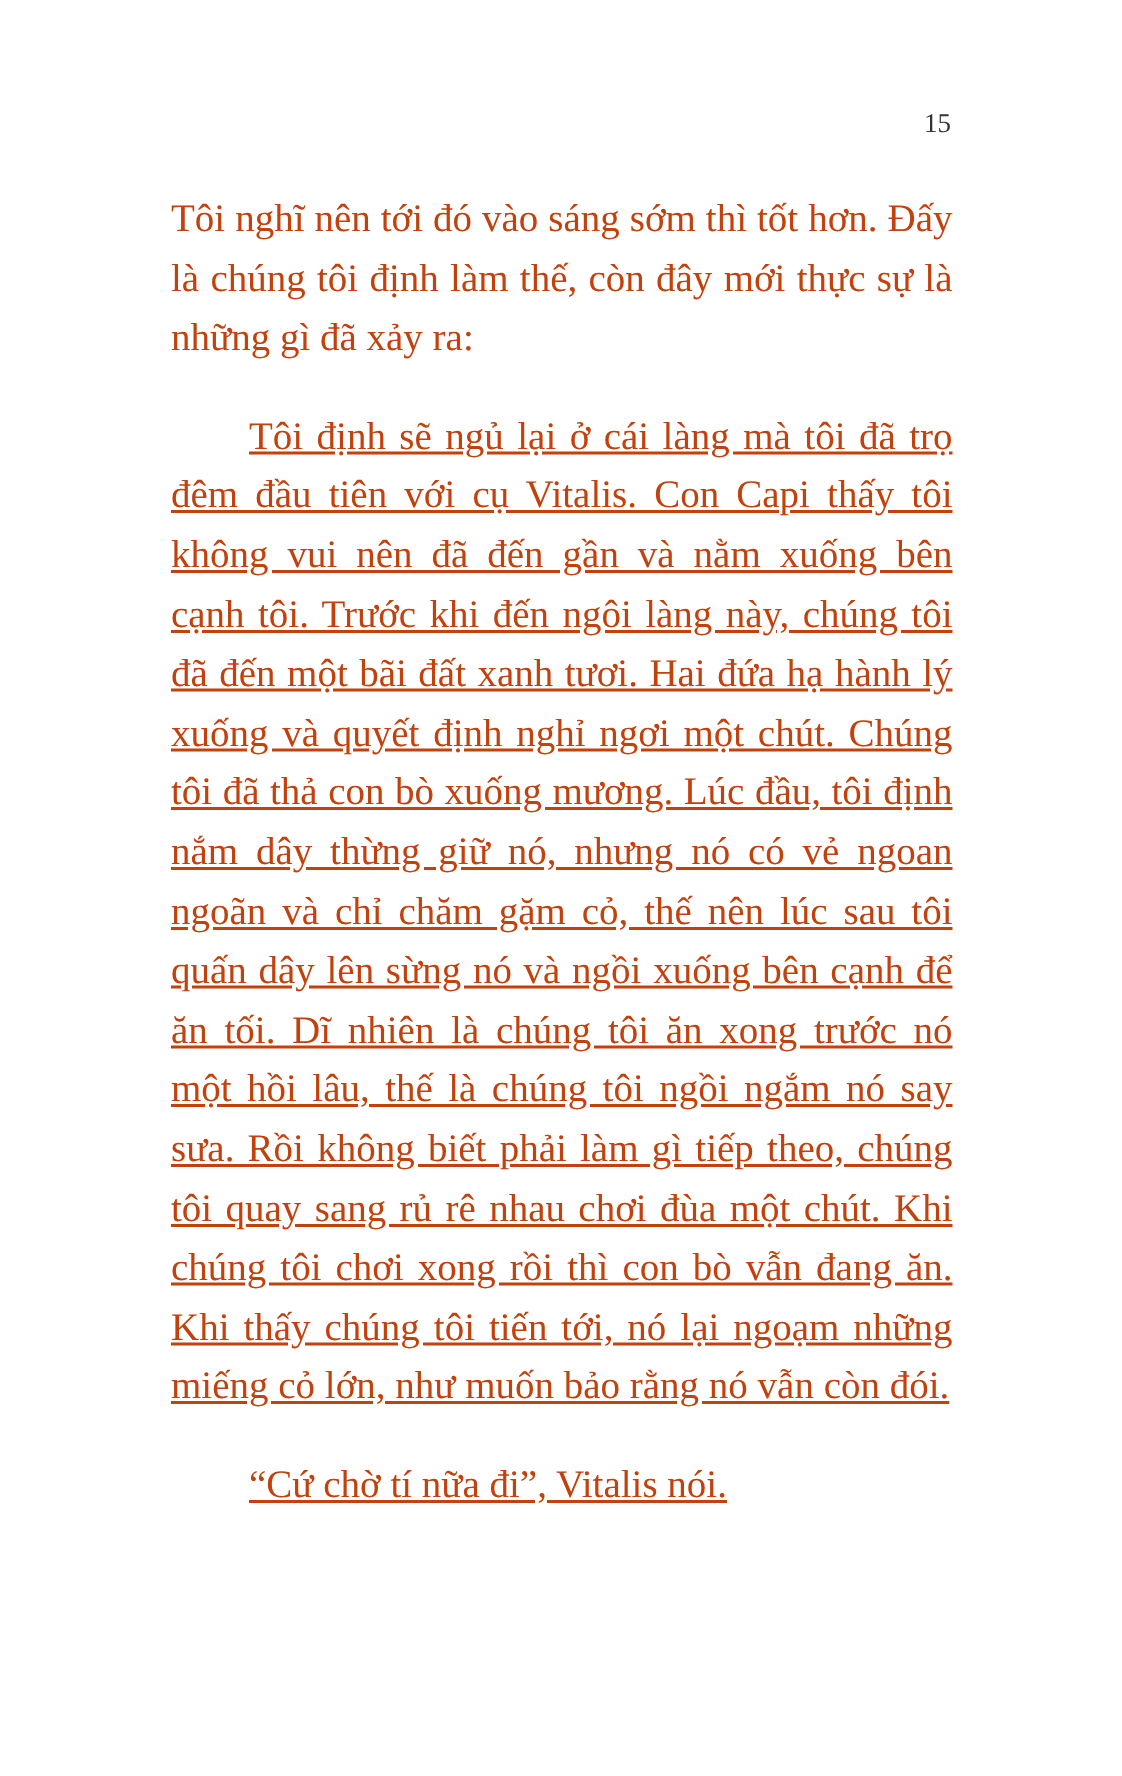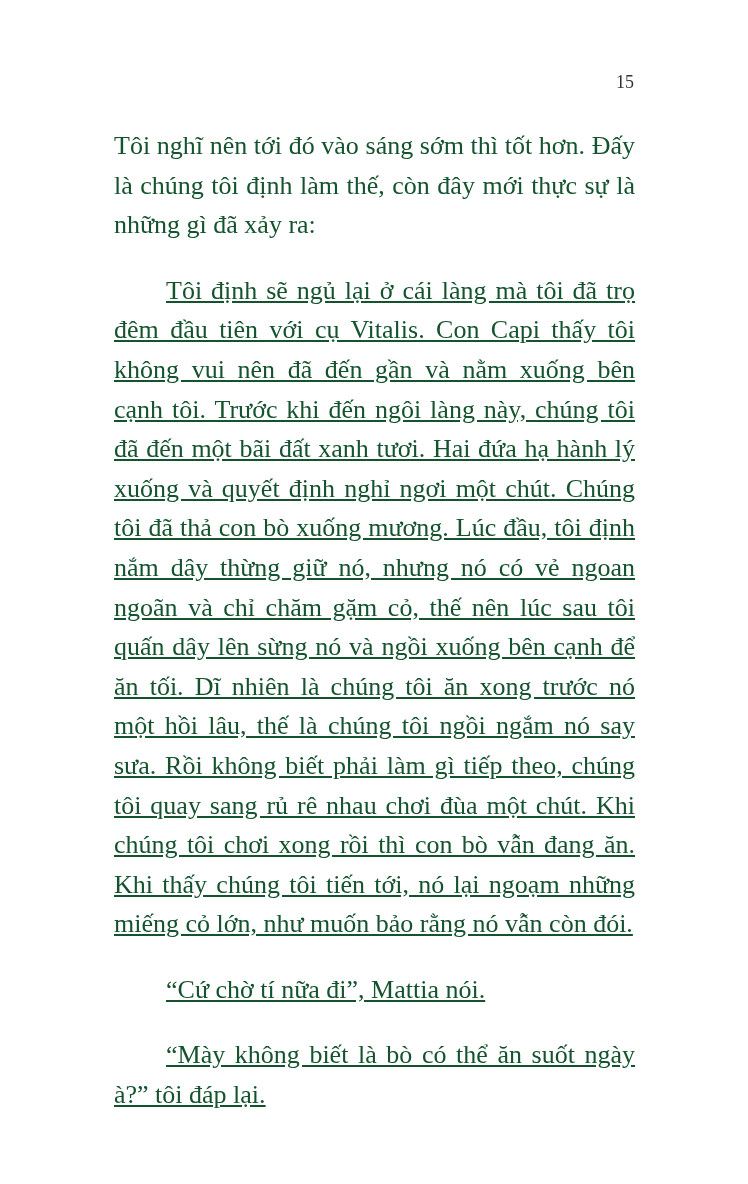--- a/index.html
+++ b/index.html
@@ -8,30 +8,29 @@
     position: absolute; left: 0; top: 0; width: 748px; height: 932px; background: #ffffff;
   }
   .page-number {
     position: absolute; right: 114px; top: 72px;
     font-family: "Liberation Serif", "DejaVu Serif", serif;
     font-size: 18px; color: #333333;
   }
   .body-text {
     position: absolute; left: 114px; top: 126px; width: 521px;
     font-family: "Liberation Serif", "DejaVu Serif", serif;
-    font-size: 26px; line-height: 39.6px; color: #14532d;
+    font-size: 26px; line-height: 39.6px; color: #c2410c;
     text-align: justify;
   }
   .para { margin: 0 0 26px 0; }
   .para.indent { text-indent: 52px; text-decoration: underline; }
 </style>
 </head>
 <body>
 
 <div class="page">
   <div class="page-number">15</div>
   <div class="body-text">
     <p class="para">Tôi nghĩ nên tới đó vào sáng sớm thì tốt hơn. Đấy là chúng tôi định làm thế, còn đây mới thực sự là những gì đã xảy ra:</p>
     <p class="para indent">Tôi định sẽ ngủ lại ở cái làng mà tôi đã trọ đêm đầu tiên với cụ Vitalis. Con Capi thấy tôi không vui nên đã đến gần và nằm xuống bên cạnh tôi. Trước khi đến ngôi làng này, chúng tôi đã đến một bãi đất xanh tươi. Hai đứa hạ hành lý xuống và quyết định nghỉ ngơi một chút. Chúng tôi đã thả con bò xuống mương. Lúc đầu, tôi định nắm dây thừng giữ nó, nhưng nó có vẻ ngoan ngoãn và chỉ chăm gặm cỏ, thế nên lúc sau tôi quấn dây lên sừng nó và ngồi xuống bên cạnh để ăn tối. Dĩ nhiên là chúng tôi ăn xong trước nó một hồi lâu, thế là chúng tôi ngồi ngắm nó say sưa. Rồi không biết phải làm gì tiếp theo, chúng tôi quay sang rủ rê nhau chơi đùa một chút. Khi chúng tôi chơi xong rồi thì con bò vẫn đang ăn. Khi thấy chúng tôi tiến tới, nó lại ngoạm những miếng cỏ lớn, như muốn bảo rằng nó vẫn còn đói.</p>
-    <p class="para indent">“Cứ chờ tí nữa đi”, Mattia nói.</p>
-    <p class="para indent">“Mày không biết là bò có thể ăn suốt ngày à?” tôi đáp lại.</p>
+    <p class="para indent">“Cứ chờ tí nữa đi”, Vitalis nói.</p>
   </div>
 </div>
 
 </body></html>

